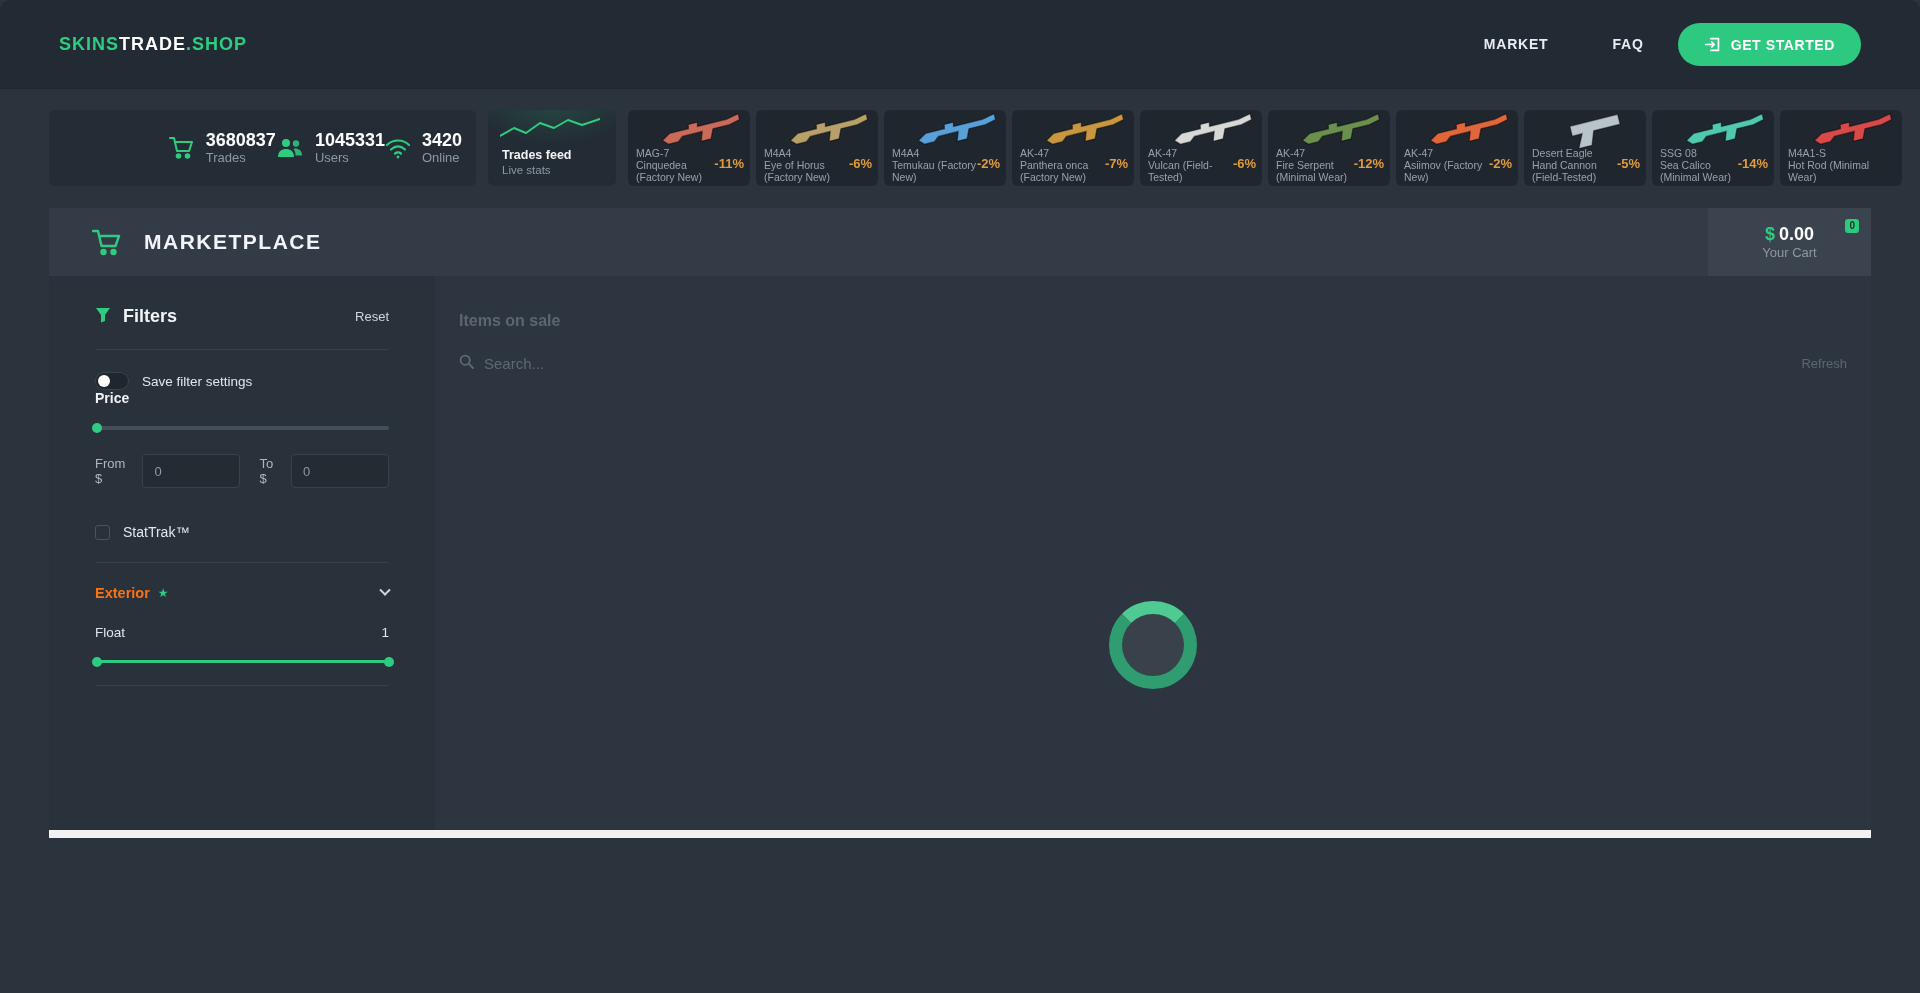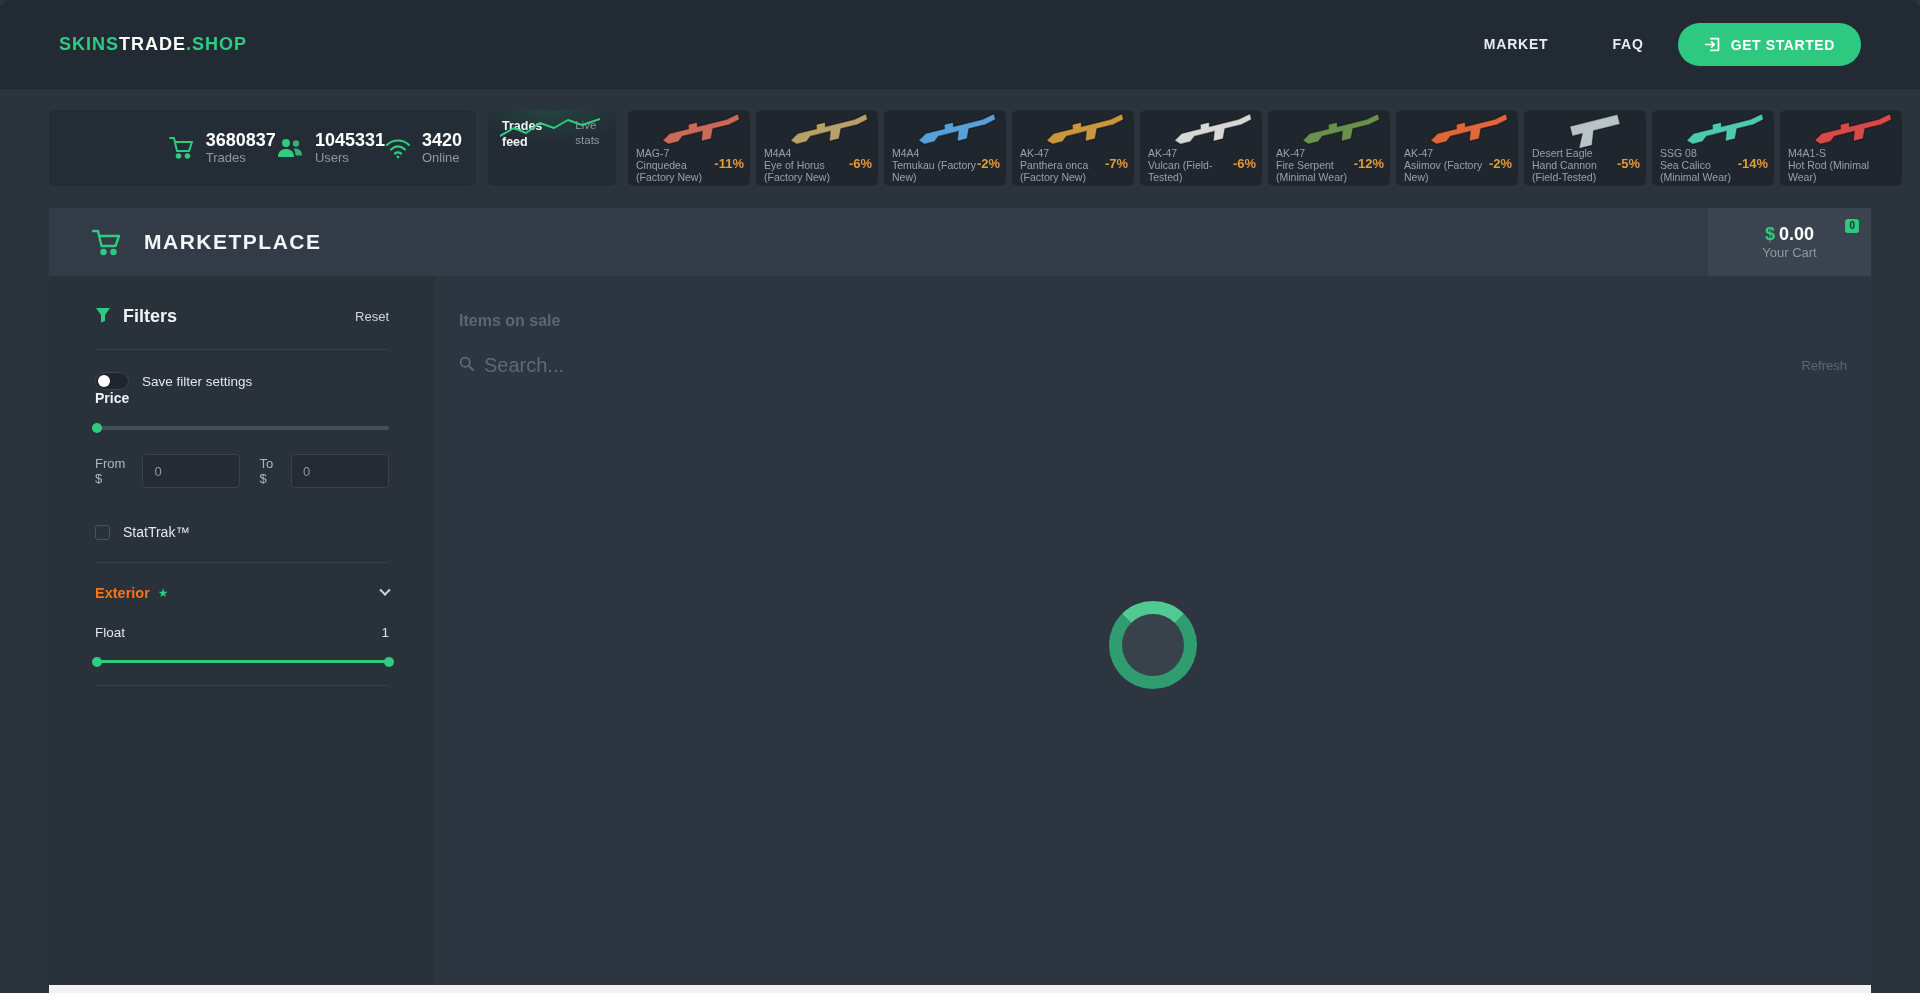--- a/index.html
+++ b/index.html
@@ -1,21 +1,21 @@
 <!DOCTYPE html>
 <html><head>
 <meta charset="utf-8">
 <style>
   * { margin:0; padding:0; box-sizing:border-box; }
   html,body { width:1920px; height:993px; }
   body {
     font-family:"Liberation Sans", sans-serif;
     background:#2b333d; color:#fff; overflow:hidden; position:relative;
   }
-  .page { width:1920px; height:993px; position:relative; overflow:hidden;border-radius:11px; }
+  .page { width:1920px; height:838px; position:relative; overflow:hidden;border-radius:11px; }
 
   
   .navbar {
     height:88px; background:#222a33; display:flex; align-items:center;
     padding:0 59px; box-shadow:0 1px 0 rgba(0,0,0,.25);
   }
   .logo { font-size:18px; font-weight:700; letter-spacing:1px; cursor:pointer; }
   .logo .lg-green { color:#2ecc81; }
   .logo .lg-white { color:#ffffff; }
   .nav-right { margin-left:auto; display:flex; align-items:center; }
@@ -40,21 +40,21 @@
   }
   .stat { display:flex; align-items:center; gap:11px; }
   .stat svg { display:block; }
   .stat-col { display:flex; flex-direction:column; }
   .stat-value { font-size:18px; font-weight:700; color:#fff; line-height:20px; }
   .stat-label { font-size:13px; color:#8d98a2; line-height:16px; }
 
   .feed-card {
     width:128px; min-width:128px; border-radius:6px; position:relative;
     background:radial-gradient(120px 60px at 50% -10%, rgba(46,204,129,.18), rgba(46,204,129,0) 70%), #232b34;
-    padding:8px 14px; display:flex; flex-direction:row; justify-content:flex-end; cursor:pointer;gap:33px;
+    padding:8px 14px; display:flex; flex-direction:column; justify-content:flex-end; cursor:pointer;
   }
   .feed-chart { position:absolute; top:6px; left:12px; right:12px; height:26px; }
   .feed-title { font-size:12.5px; font-weight:700; color:#f1f4f6; line-height:16px; }
   .feed-sub { font-size:11.5px; color:#8d98a2; line-height:15px; }
 
   .cards-row { flex:1; display:flex; gap:6px; overflow:hidden; }
   .trade-card {
     width:122px; min-width:122px; height:76px; background:#1f262e; border-radius:6px;
     position:relative; overflow:hidden; cursor:pointer;
   }
@@ -139,21 +139,21 @@
     margin-left:auto; width:8px; height:8px; border-right:2px solid #cfd6dc; border-bottom:2px solid #cfd6dc;
     transform:rotate(45deg) translate(-2px,-2px);
   }
   .float-row { margin-top:24px; display:flex; align-items:center; }
   .float-lab { font-size:13.5px; color:#dfe5ea; }
   .float-val { margin-left:auto; font-size:13.5px; color:#dfe5ea; }
 
   .items-title { font-size:16px; font-weight:700; color:#5c6670; }
   .search-row { margin-top:24px; display:flex; align-items:center; gap:10px; }
   .search-input {
-    background:transparent; border:none; color:#fdba74; font-size:20px;
+    background:transparent; border:none; color:#fdba74; font-size:15px;
     font-family:inherit; width:420px;
   }
   .search-input::placeholder { color:#5f6972; }
   .refresh-link { margin-left:auto; font-size:13px; color:#5c6670; cursor:pointer; }
 
   .spinner {
     position:absolute; left:50%; top:52%; transform:translate(-50%,-50%);
     width:88px; height:88px; border-radius:50%;
     border:13px solid #2f9d70; border-top-color:#4fca93;
     background:#39414b; animation:spin 1.1s linear infinite;

